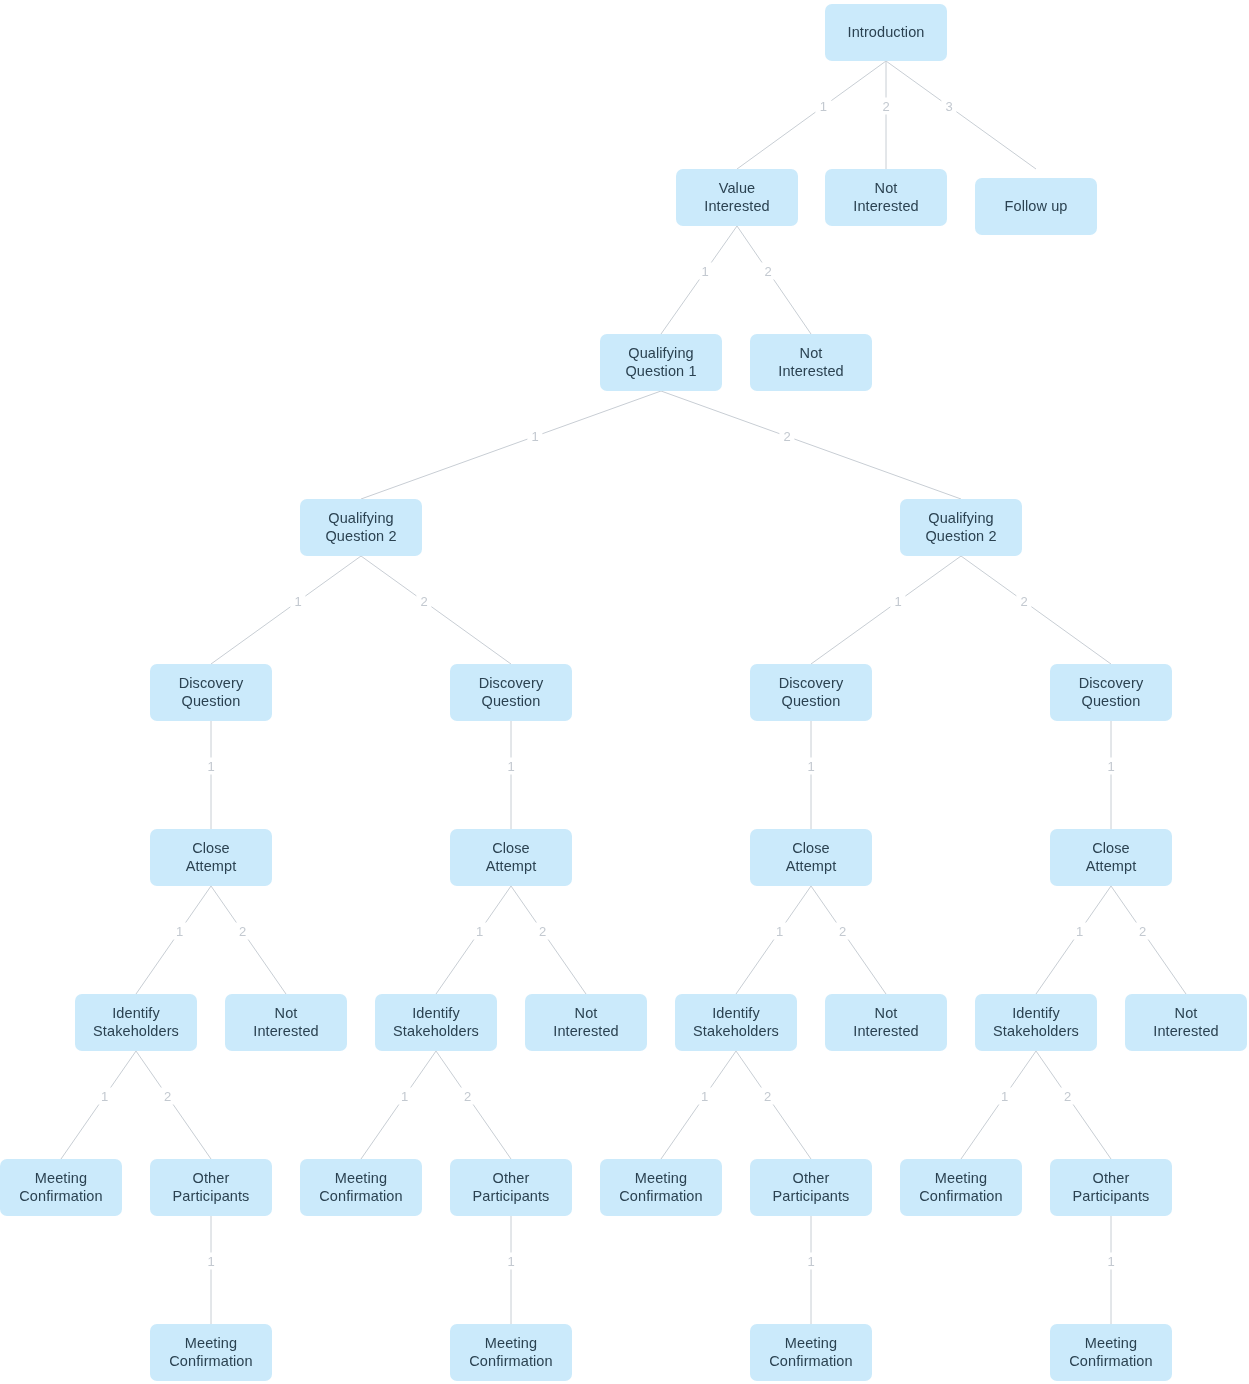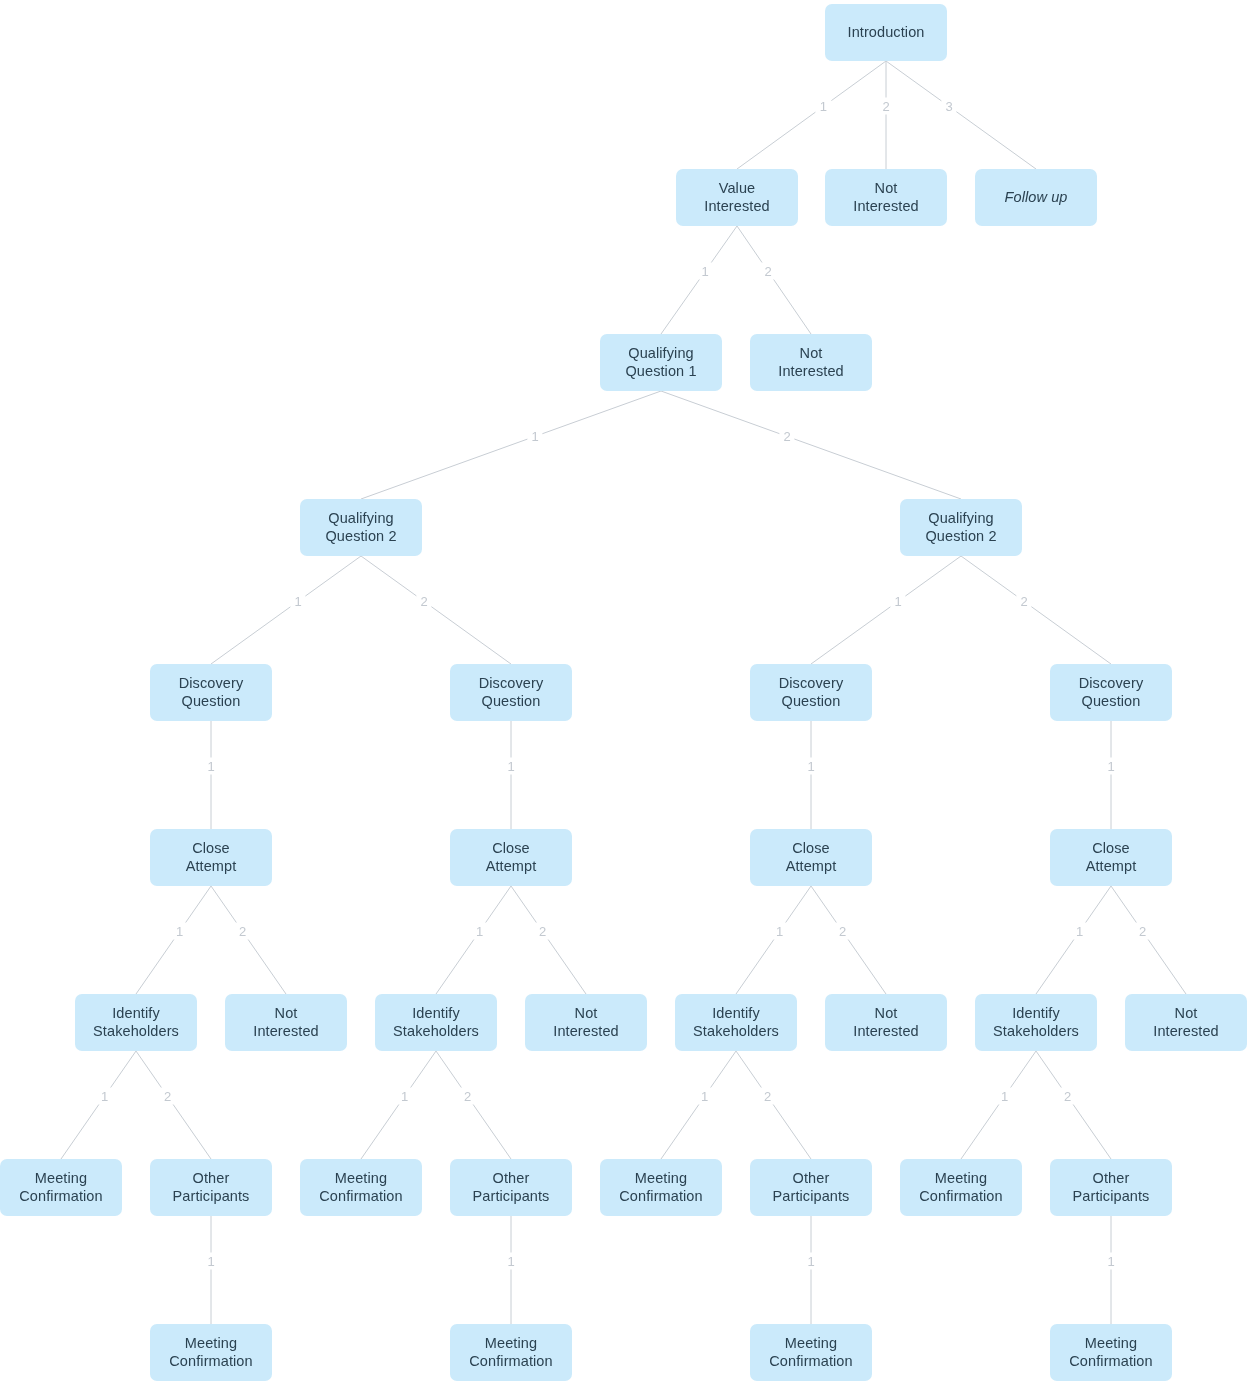--- a/index.html
+++ b/index.html
@@ -109,21 +109,21 @@
         <span class="node-label">Introduction</span>
       </div>
       <div class="node" style="left: 676px; top: 169px; width: 122px; height: 57px; background: rgb(203, 234, 251); color: rgb(43, 66, 81);">
         <span class="node-label">Value
 Interested</span>
       </div>
       <div class="node" style="left: 825px; top: 169px; width: 122px; height: 57px; background: rgb(203, 234, 251); color: rgb(43, 66, 81);">
         <span class="node-label">Not
 Interested</span>
       </div>
-      <div class="node" style="left: 975px; top: 169px; width: 122px; height: 57px; background: rgb(203, 234, 251); color: rgb(43, 66, 81); font-style: italic;">
+      <div class="node" style="left: 975px; top: 178px; width: 122px; height: 57px; background: rgb(203, 234, 251); color: rgb(43, 66, 81);">
         <span class="node-label">Follow up</span>
       </div>
       <div class="node" style="left: 600px; top: 334px; width: 122px; height: 57px; background: rgb(203, 234, 251); color: rgb(43, 66, 81);">
         <span class="node-label">Qualifying
 Question 1</span>
       </div>
       <div class="node" style="left: 750px; top: 334px; width: 122px; height: 57px; background: rgb(203, 234, 251); color: rgb(43, 66, 81);">
         <span class="node-label">Not
 Interested</span>
       </div>

